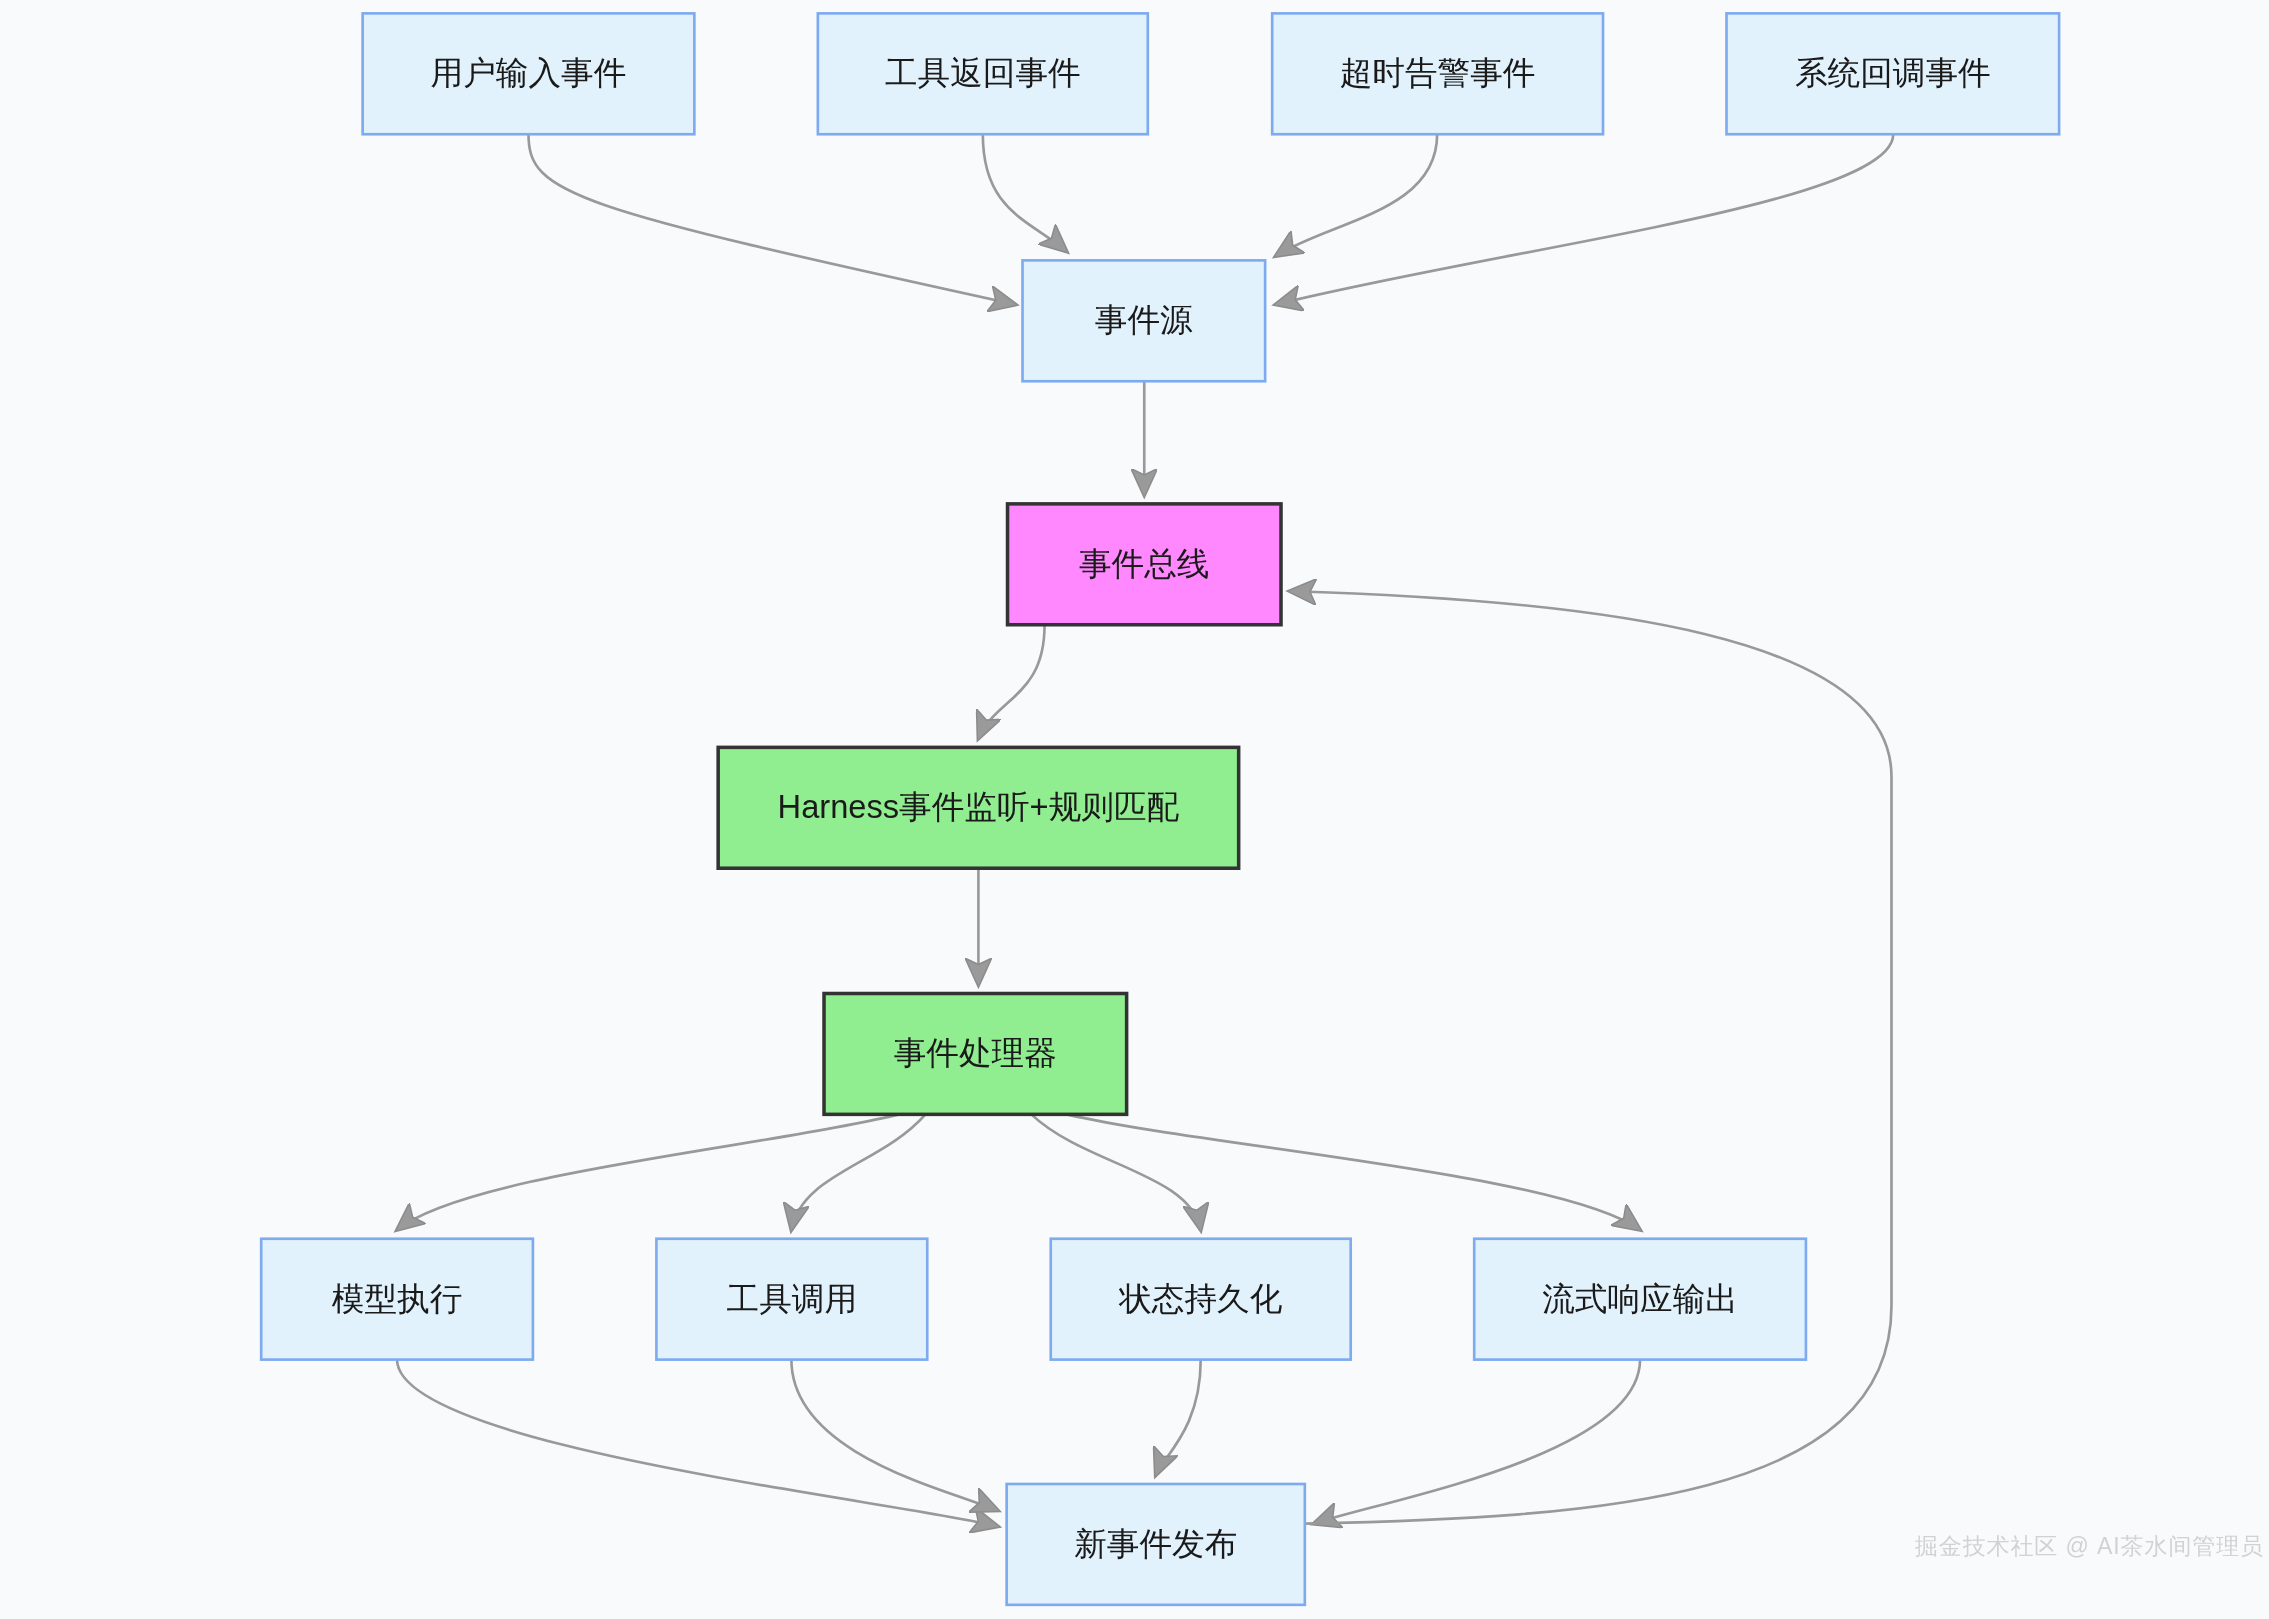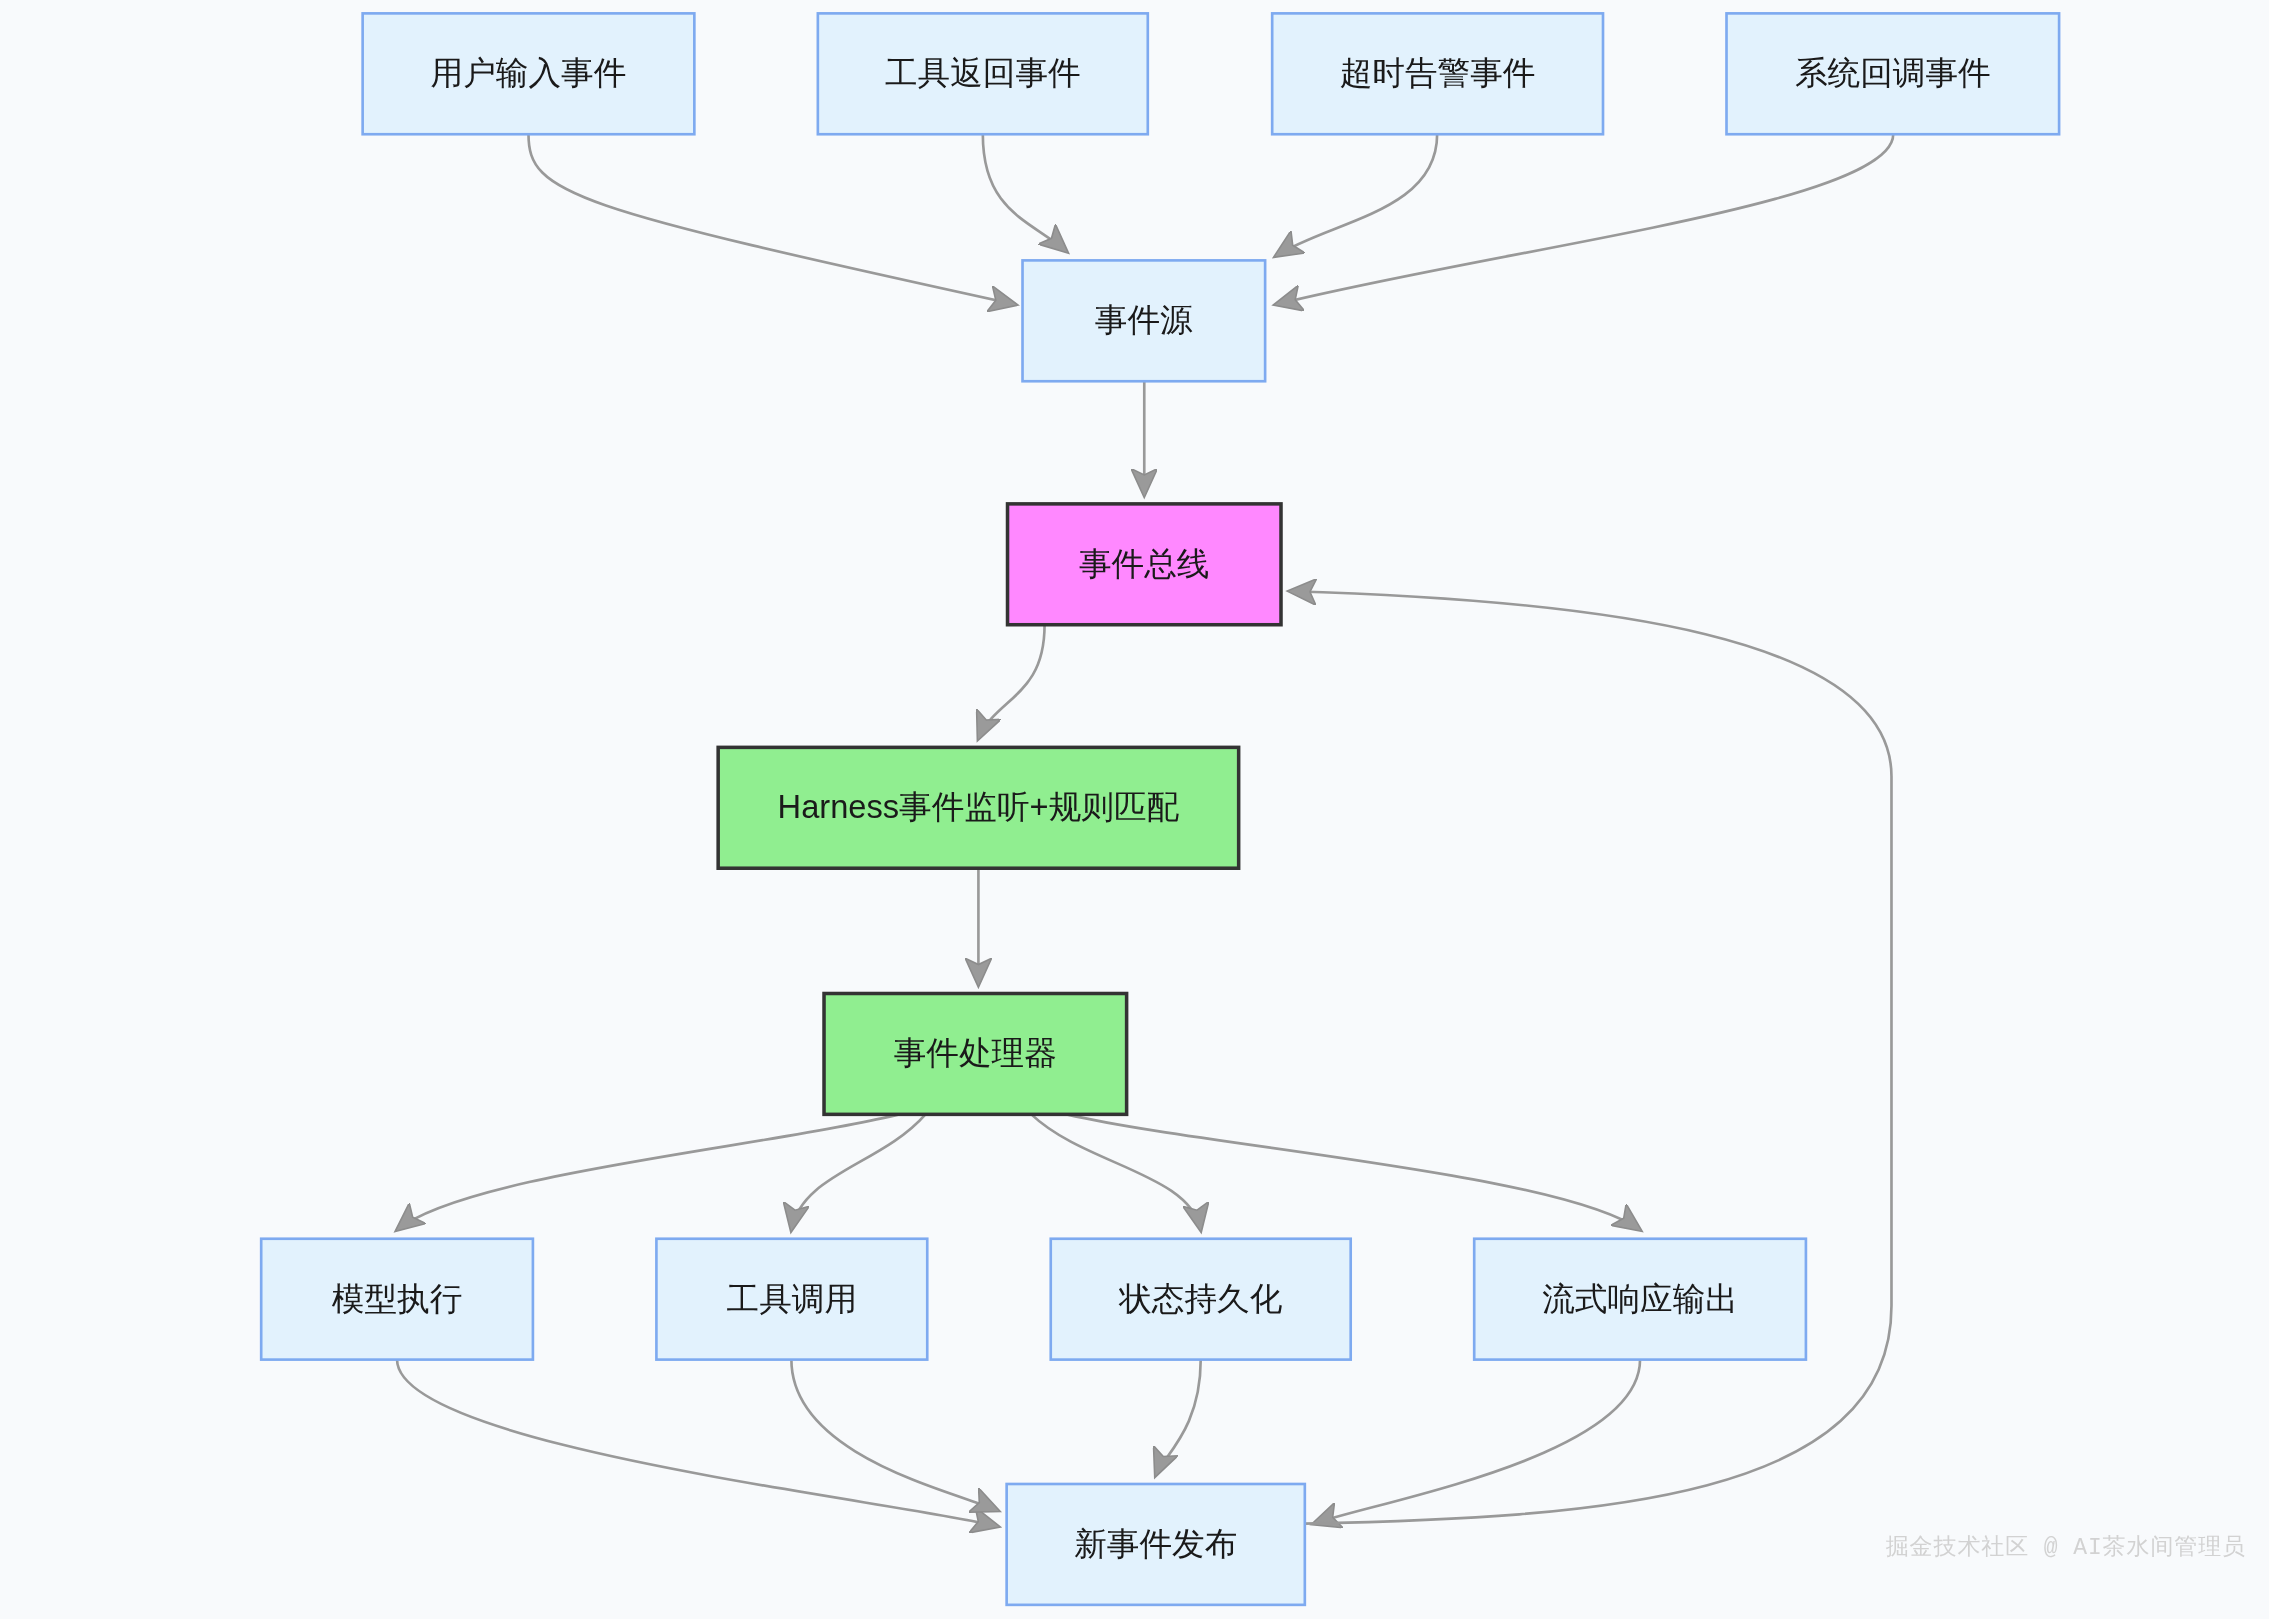--- a/index.html
+++ b/index.html
@@ -52,23 +52,23 @@
     dominant-baseline: middle;
     white-space: pre;
   }
   .edge-path {
     fill: none;
     stroke: #999999;
     stroke-width: 3;
   }
   .watermark-text {
     position: absolute;
-    right: 31px;
+    right: 13px;
     bottom: 17.6px;
-    font-family: Liberation Mono, monospace;
+    font-family: Liberation Sans, sans-serif;
     font-size: 23px;
     color: #d2d2d2;
     letter-spacing: 0.9px;
     user-select: none;
     white-space: nowrap;
   }
 </style>
 </head>
 <body>
 

